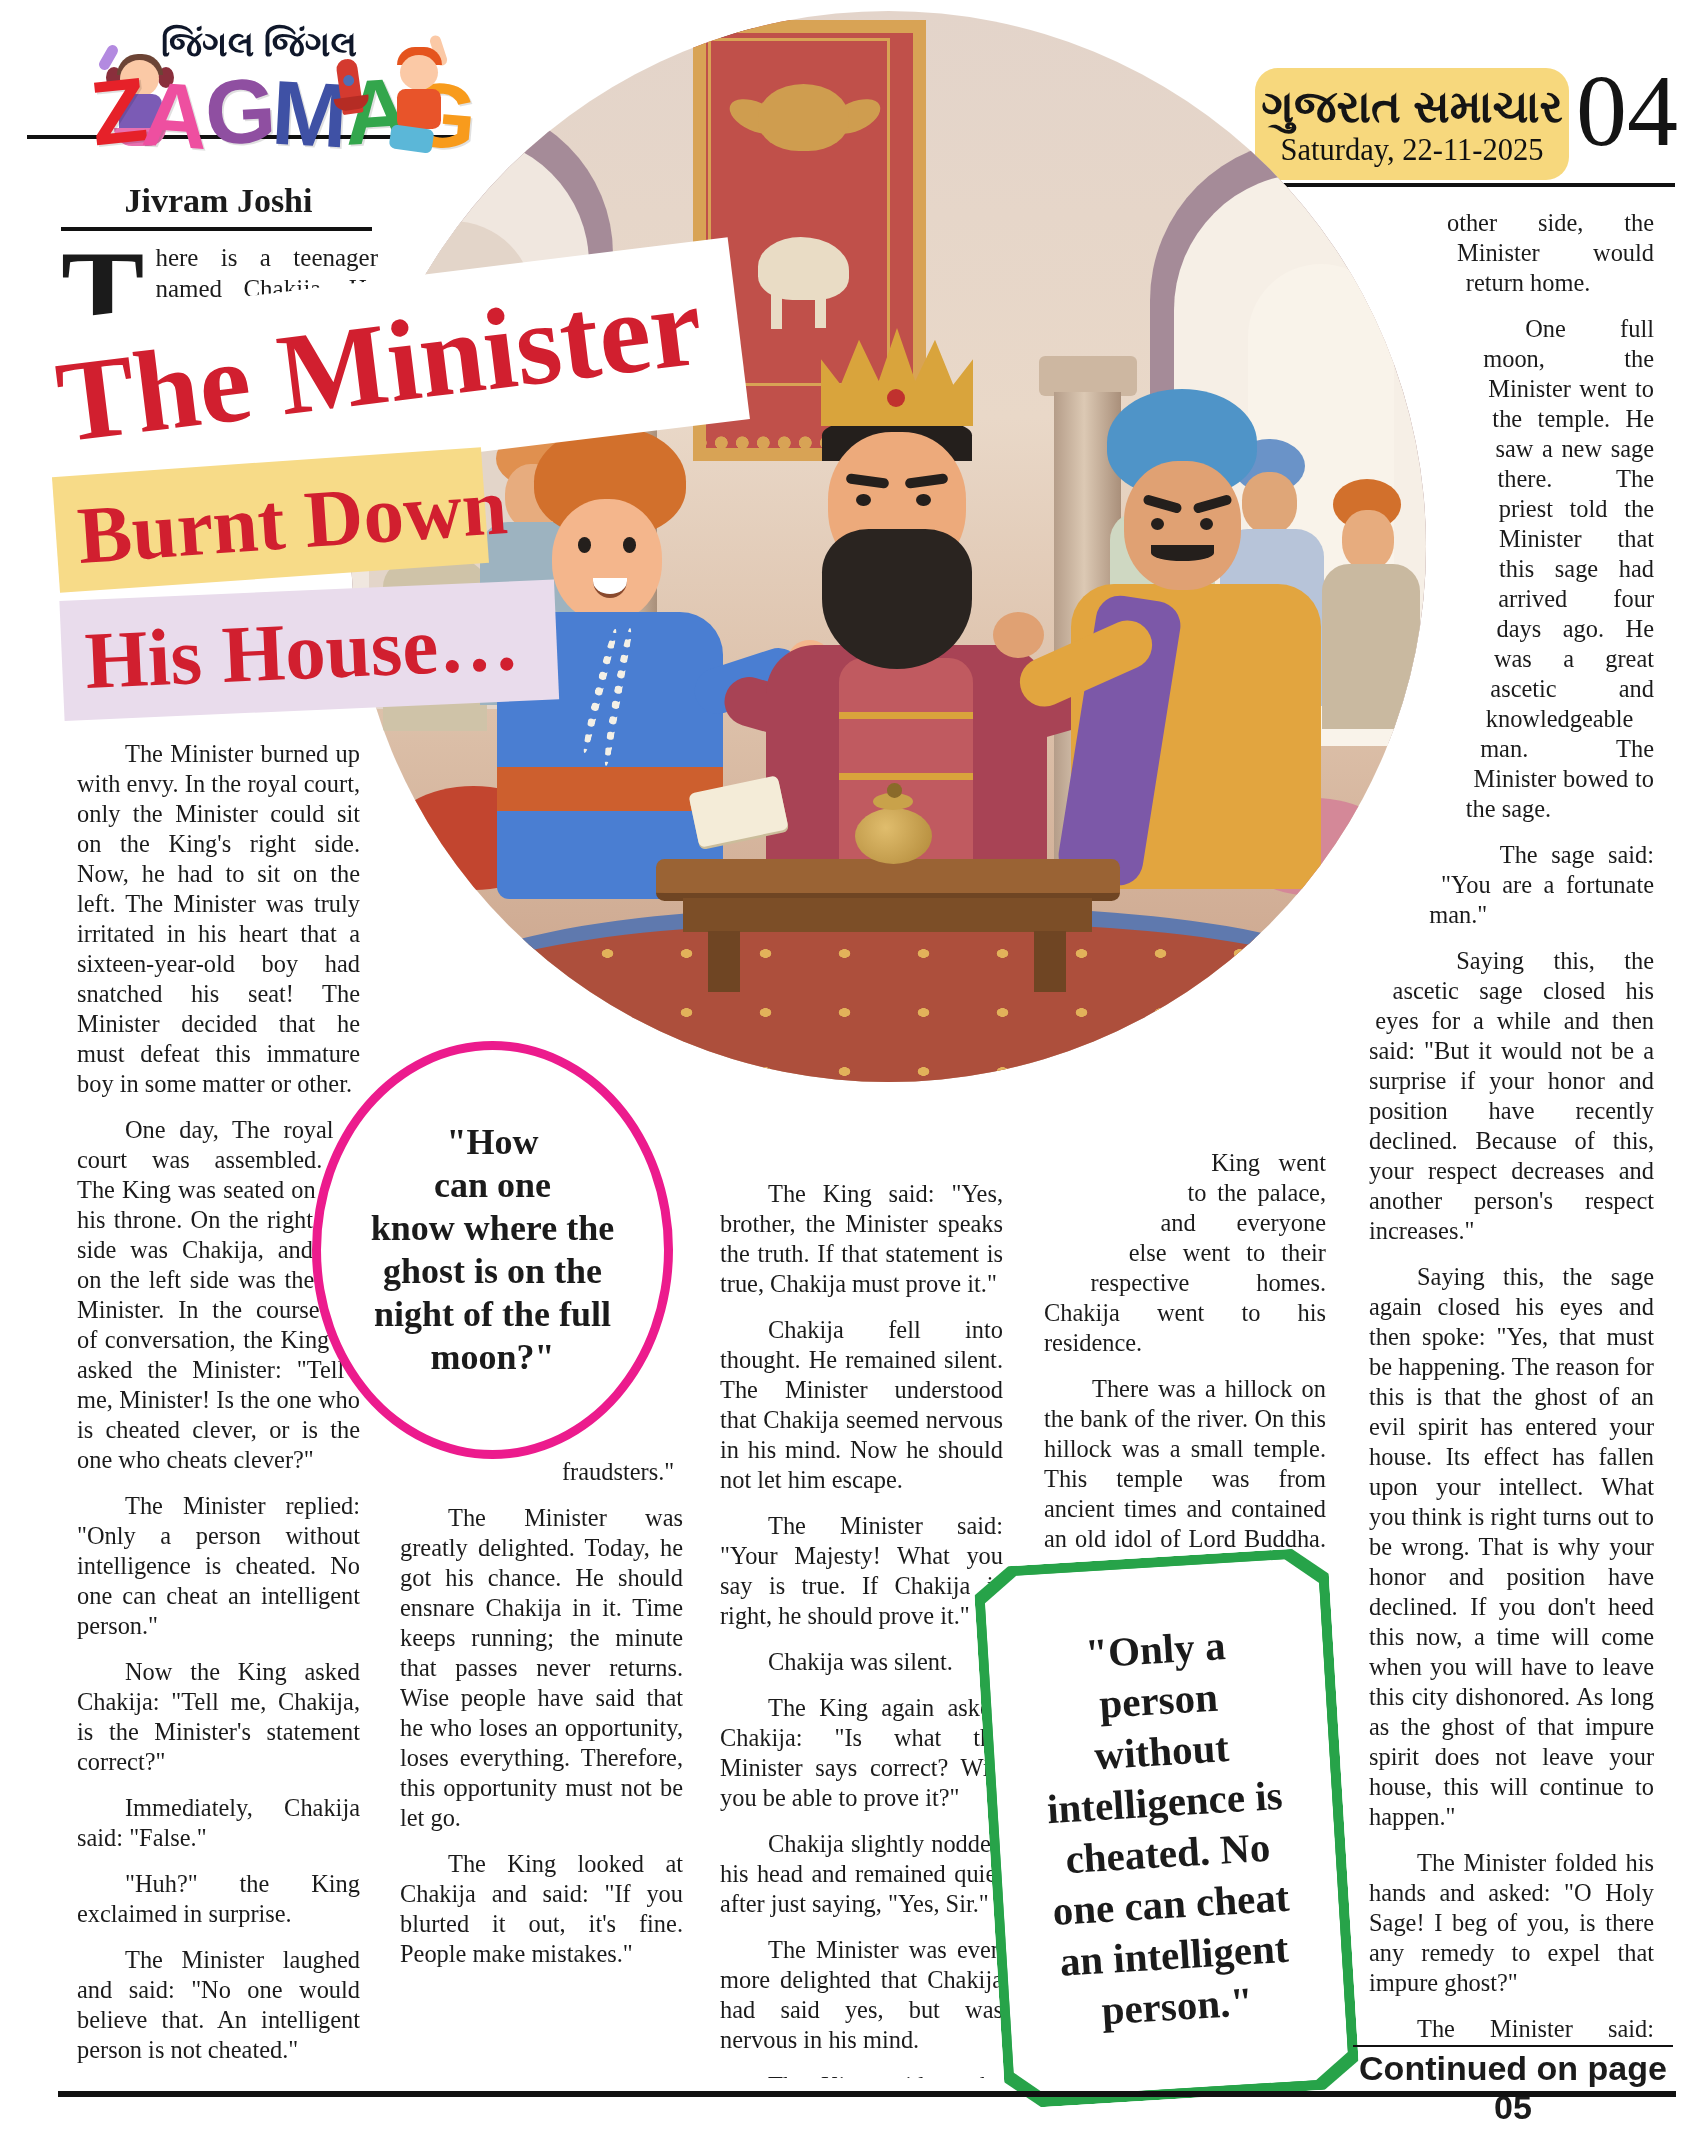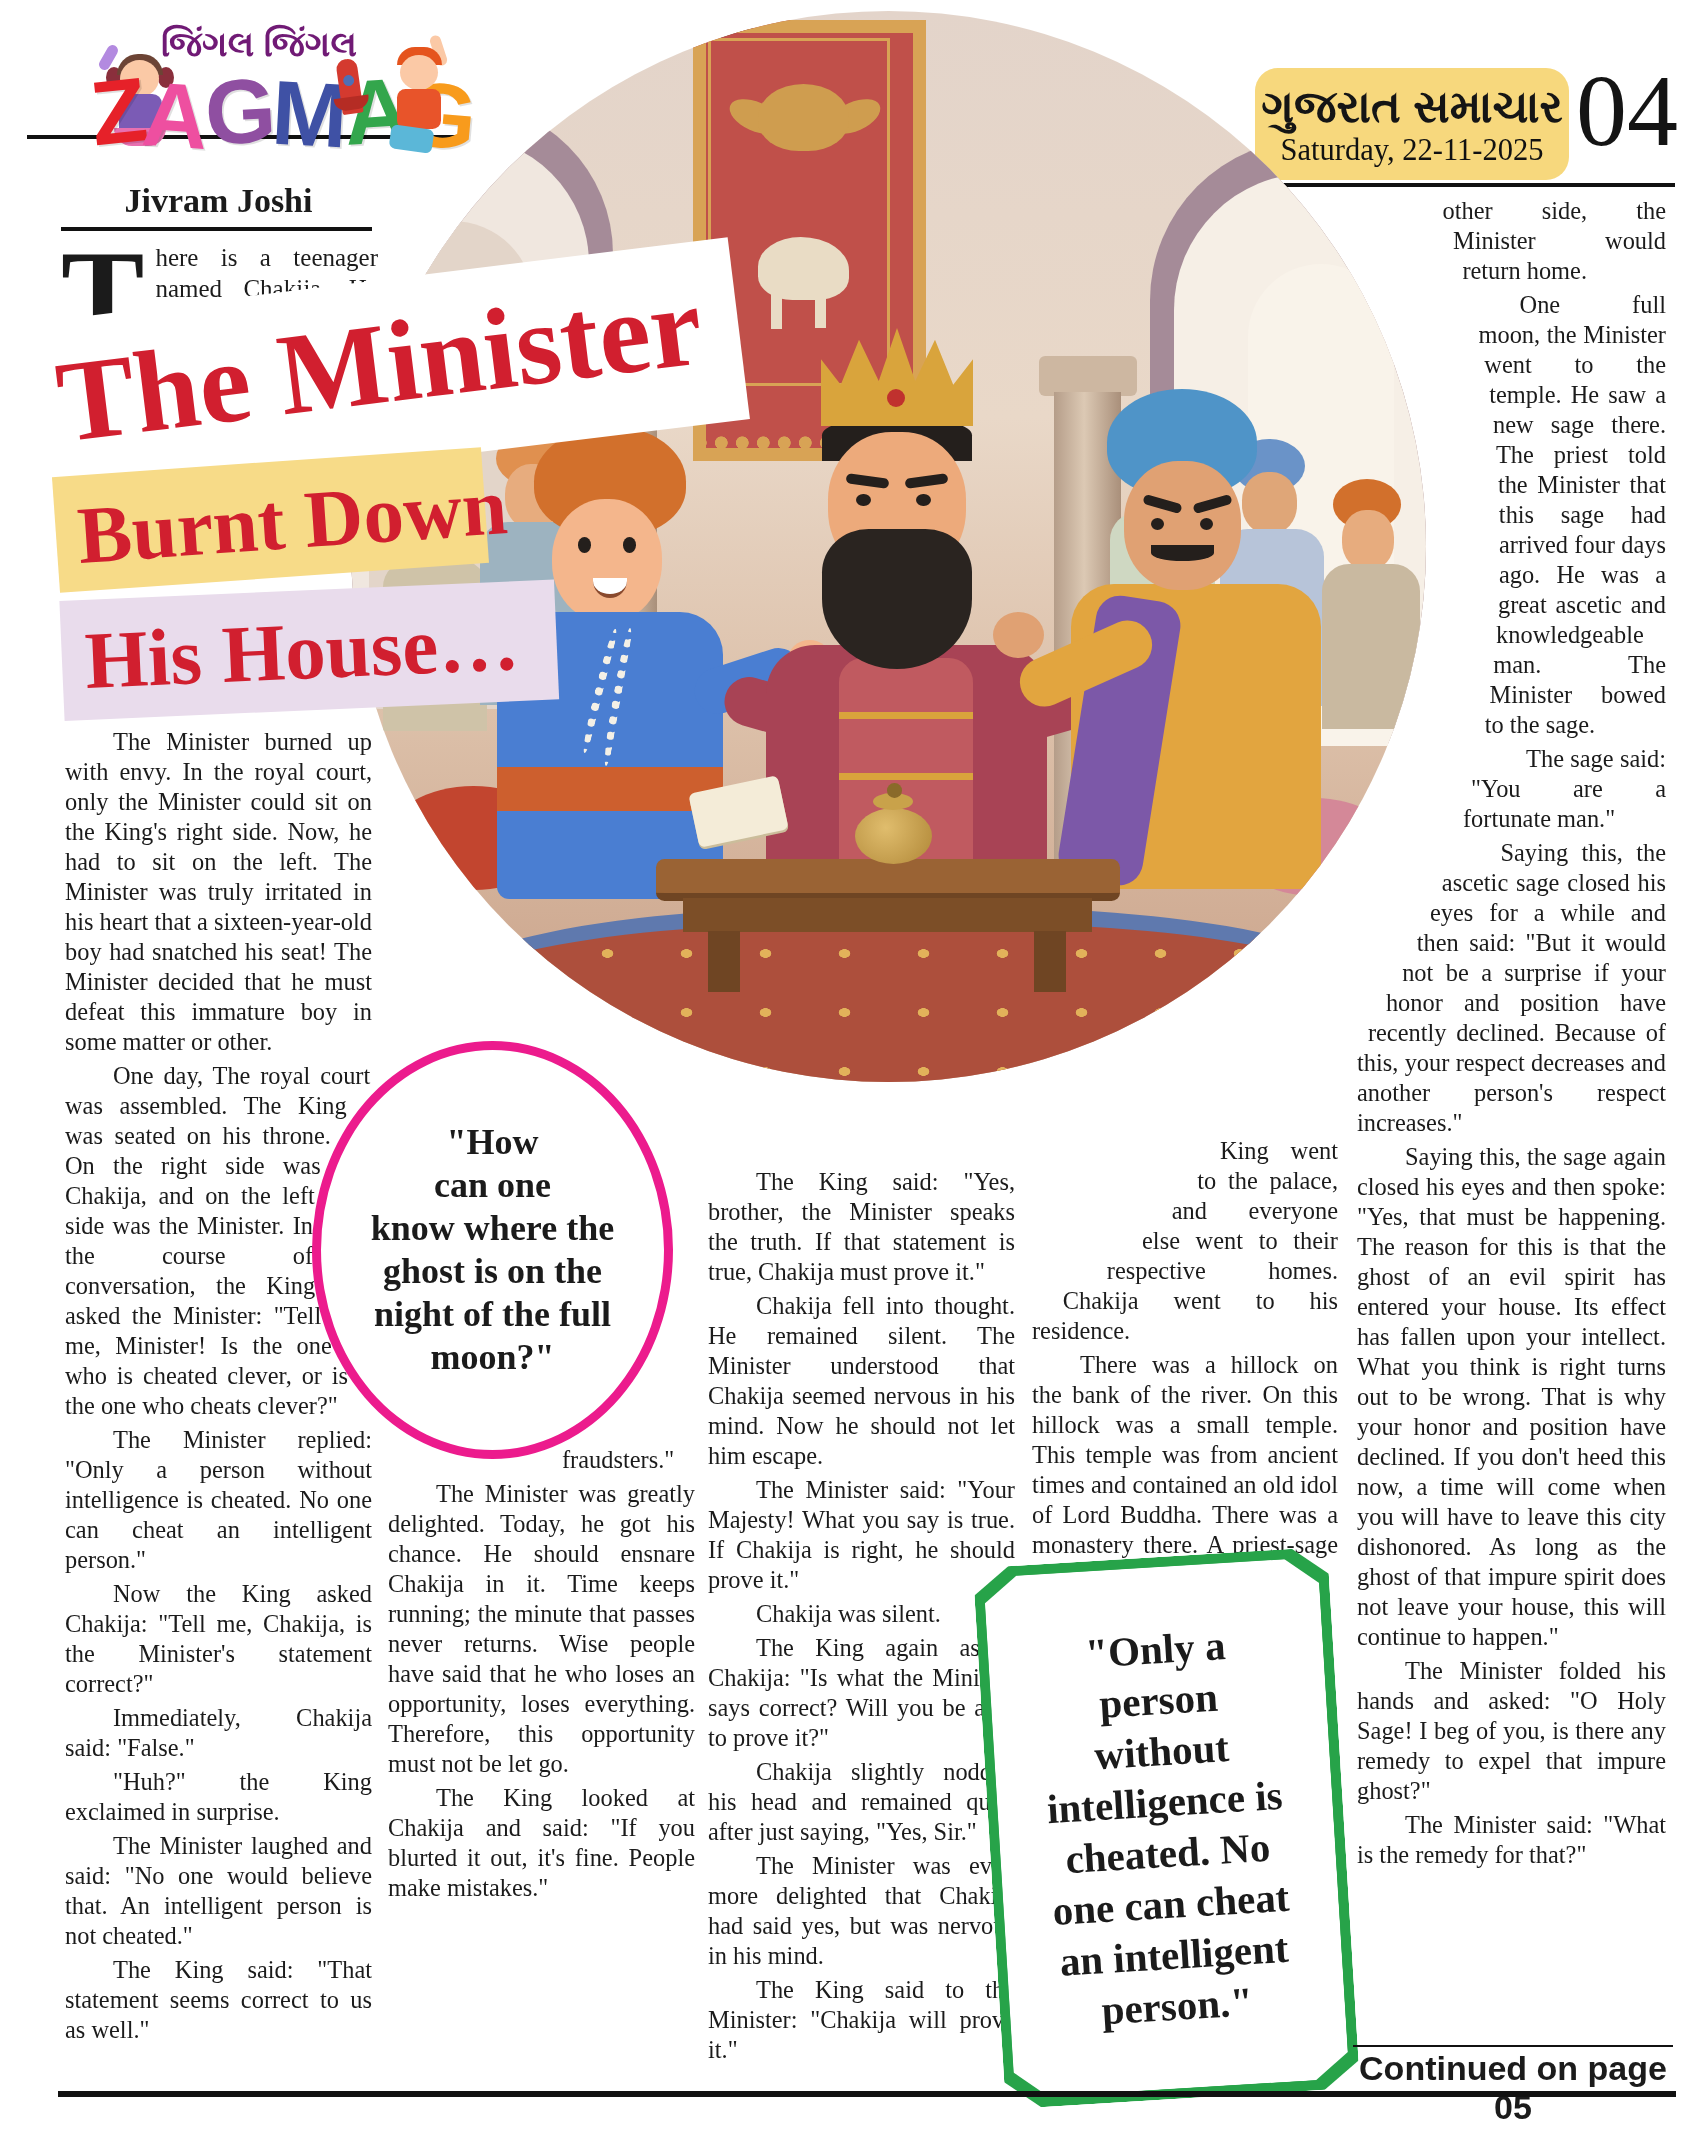--- a/index.html
+++ b/index.html
@@ -3,21 +3,21 @@
 <meta charset="utf-8">
 <style>
   html,body{margin:0;padding:0;background:#fff;}
   .page{position:relative;width:1708px;height:2151px;background:#fff;overflow:hidden;
         font-family:"Liberation Serif",serif;color:#1b1b1b;}
   .abs{position:absolute;}
 
   
   .logo-line{left:27.4px;top:135px;width:439px;height:3.7px;background:#111;}
   .jingle{left:131px;top:24.4px;width:256px;text-align:center;font-family:"Liberation Sans",sans-serif;
-          font-weight:bold;font-size:35px;color:#701a75;}
+          font-weight:bold;font-size:35px;color:#0f172a;}
   .zagmag{left:91px;top:66px;display:flex;font-family:"Liberation Sans",sans-serif;
           font-weight:900;font-size:91px;line-height:91px;letter-spacing:-3.7px;}
   .zagmag span{display:inline-block;text-shadow:1.8px 1.8px 0 rgba(0,0,0,.12);}
   .zl0{color:#e62129;transform:rotate(-6deg);}
   .zl1{color:#ee4fa0;transform:rotate(4deg) translateY(3.7px);}
   .zl2{color:#8f4fa1;transform:rotate(-3deg);}
   .zl3{color:#3f51a5;transform:rotate(3deg) translateY(2.4px);}
   .zl4{color:#33a64c;transform:rotate(-4deg);}
   .zl5{color:#f89b1c;transform:rotate(5deg) translateY(3.7px);}
   
@@ -158,21 +158,21 @@
        color:#d11f2f;font-weight:bold;font-size:116px;line-height:122px;white-space:nowrap;}
   .hl2-band{left:56px;top:477px;width:430px;height:116px;background:#f7db88;transform:rotate(-4deg);transform-origin:left center;}
   .hl2{left:78px;top:482px;width:430px;transform:rotate(-4deg);transform-origin:left center;
        color:#d11f2f;font-weight:bold;font-size:81px;line-height:109px;white-space:nowrap;}
   .hl3-band{left:62px;top:601px;width:495px;height:120px;background:#e9dcec;transform:rotate(-2.5deg);transform-origin:left center;}
   .hl3{left:85px;top:606px;width:495px;transform:rotate(-2.5deg);transform-origin:left center;
        color:#d11f2f;font-weight:bold;font-size:81px;line-height:110px;white-space:nowrap;}
 
   
   .col{font-size:24.4px;line-height:30px;text-align:justify;overflow:hidden;}
-  .col p{margin:4px;text-indent:48px;}
+  .col p{margin:16px;text-indent:48px;}
   .col p.cont{text-indent:0;}
   .col1{left:61px;top:723px;width:315px;height:1358px;}
   .col2{left:384px;top:1441px;width:315px;height:616px;}
   .col3{left:704px;top:1163px;width:315px;height:915px;}
   .col4{left:1028px;top:1132px;width:314px;height:427px;}
   .col5{left:1353px;top:192px;width:317px;height:1848px;}
   .sp{float:right;width:1.2px;height:317px;}
   .sp2{float:right;clear:right;width:68px;height:400px;shape-outside:ellipse(172px 200px at 177px 200px);}
   .sp3{float:left;width:178px;height:34px;}
   .sp4{float:left;width:227px;height:232px;shape-outside:ellipse(500px 793px at -140px -589px);}

